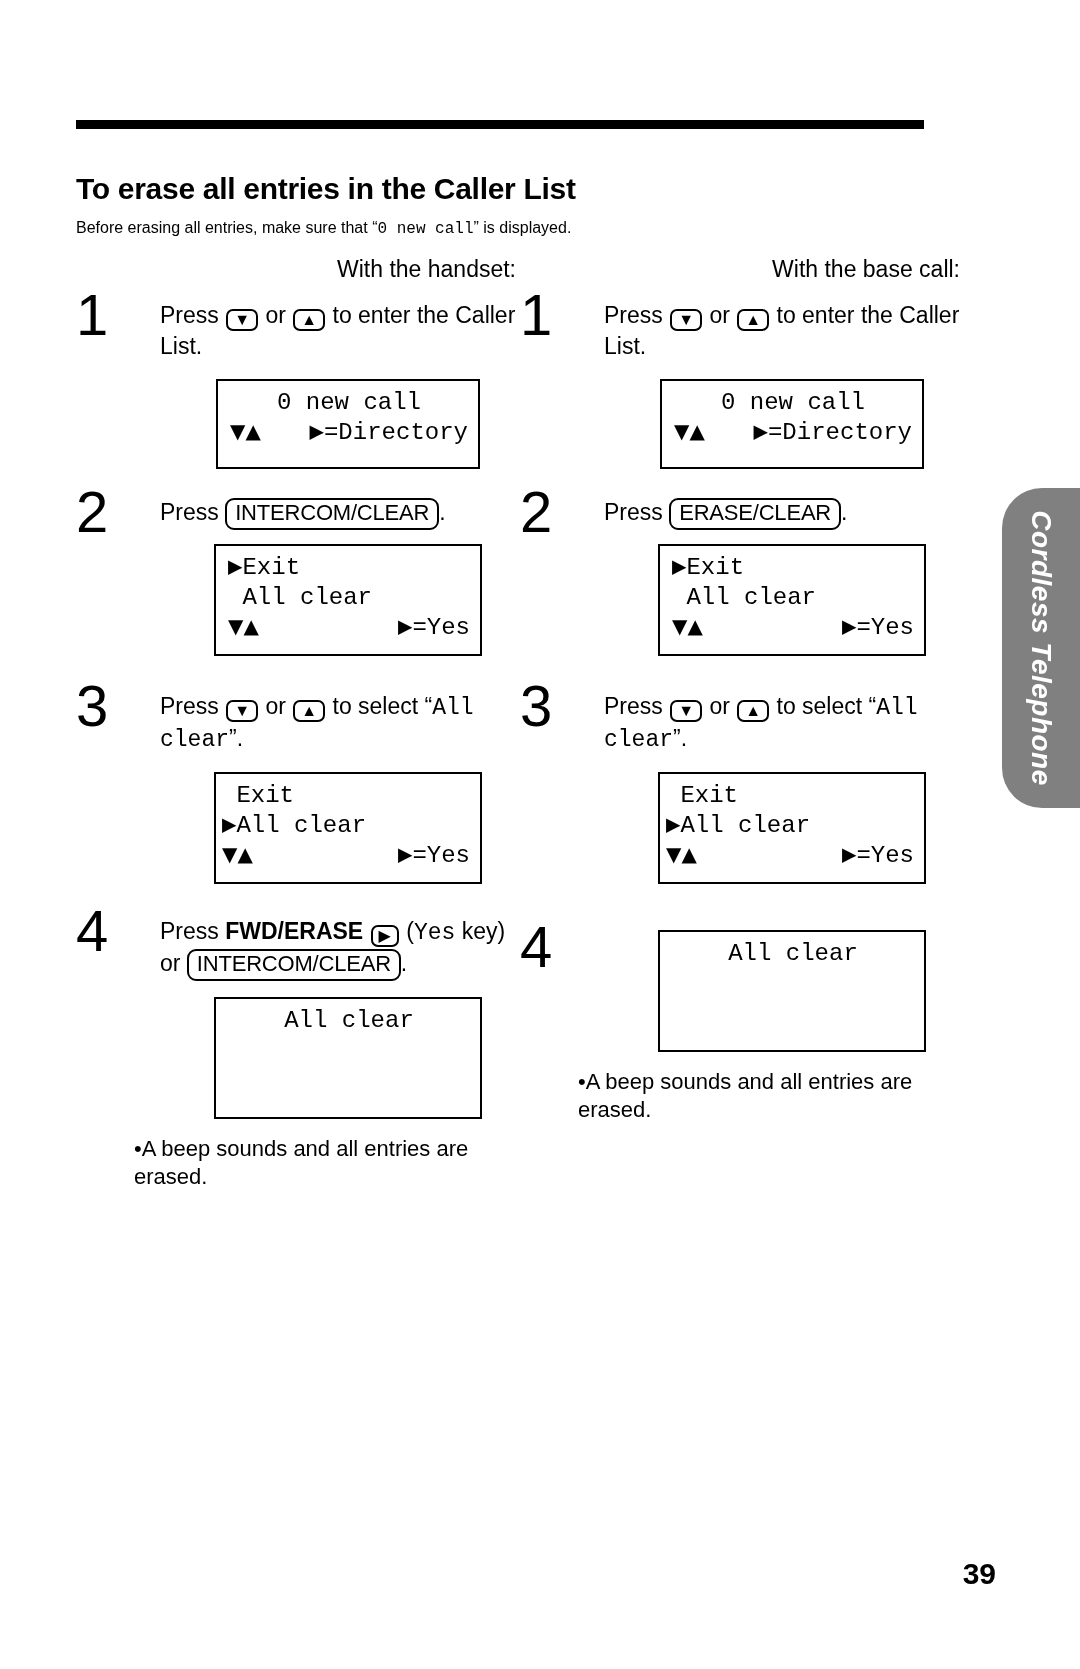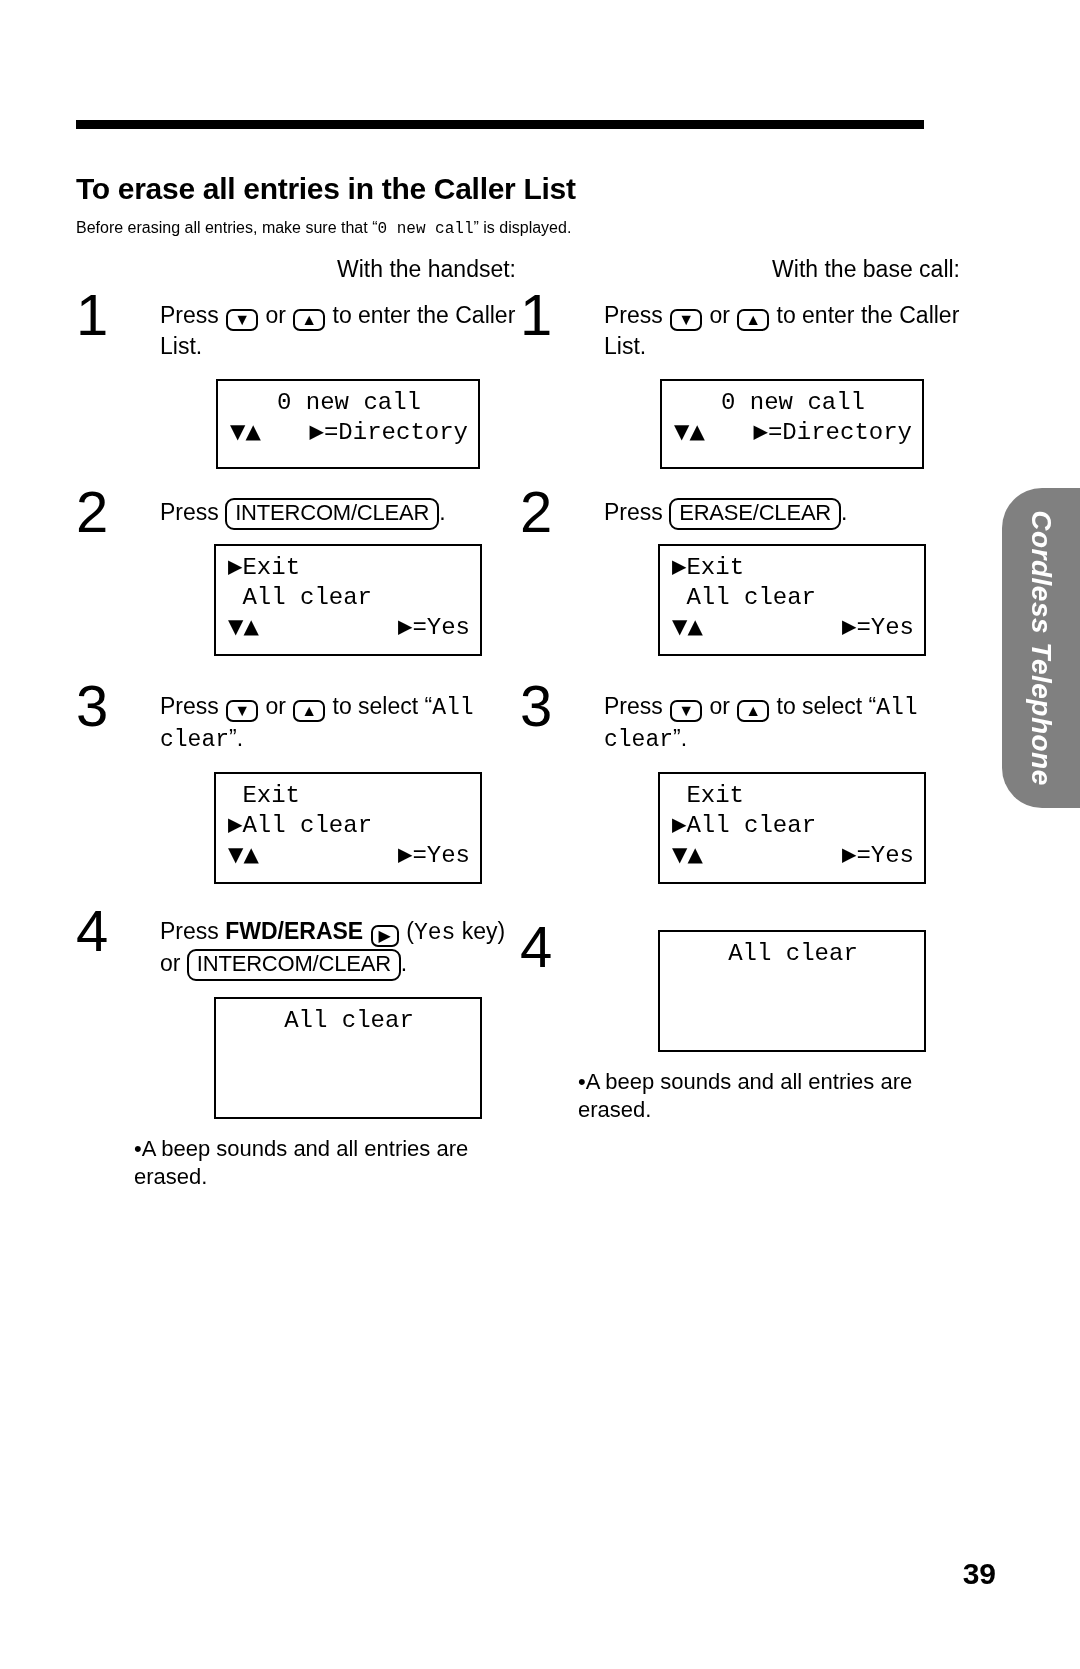--- a/index.html
+++ b/index.html
@@ -112,21 +112,21 @@
     padding: 8px 10px 8px 12px;
     position: relative;
   }
   .lcd-row { white-space: pre; height: 30px; }
   .lcd-split { display: flex; justify-content: space-between; }
   .lcd-split .r { text-align: right; }
   .tri-blk { font-family: "DejaVu Sans", sans-serif; font-size: 20px; }
 
   .lcd-1 { margin: 18px 0 0 140px; width: 264px; height: 90px; }
   .lcd-2 { margin: 14px 0 3px 138px; width: 268px; height: 112px; }
-  .lcd-3 { margin: 16px 12px 0 138px; width: 268px; height: 112px; }
+  .lcd-3 { margin: 16px 12px 0 138px; width: 268px; height: 112px; padding-left: 6px; }
   .lcd-4 { margin: 16px 0 0 138px; width: 268px; height: 122px; }
 
   .note {
     margin: 16px 0 16px 58px;
     font-size: 22px;
     line-height: 1.3;
     width: 360px;
   }
   .note .bull { font-size: 22px; }
 

